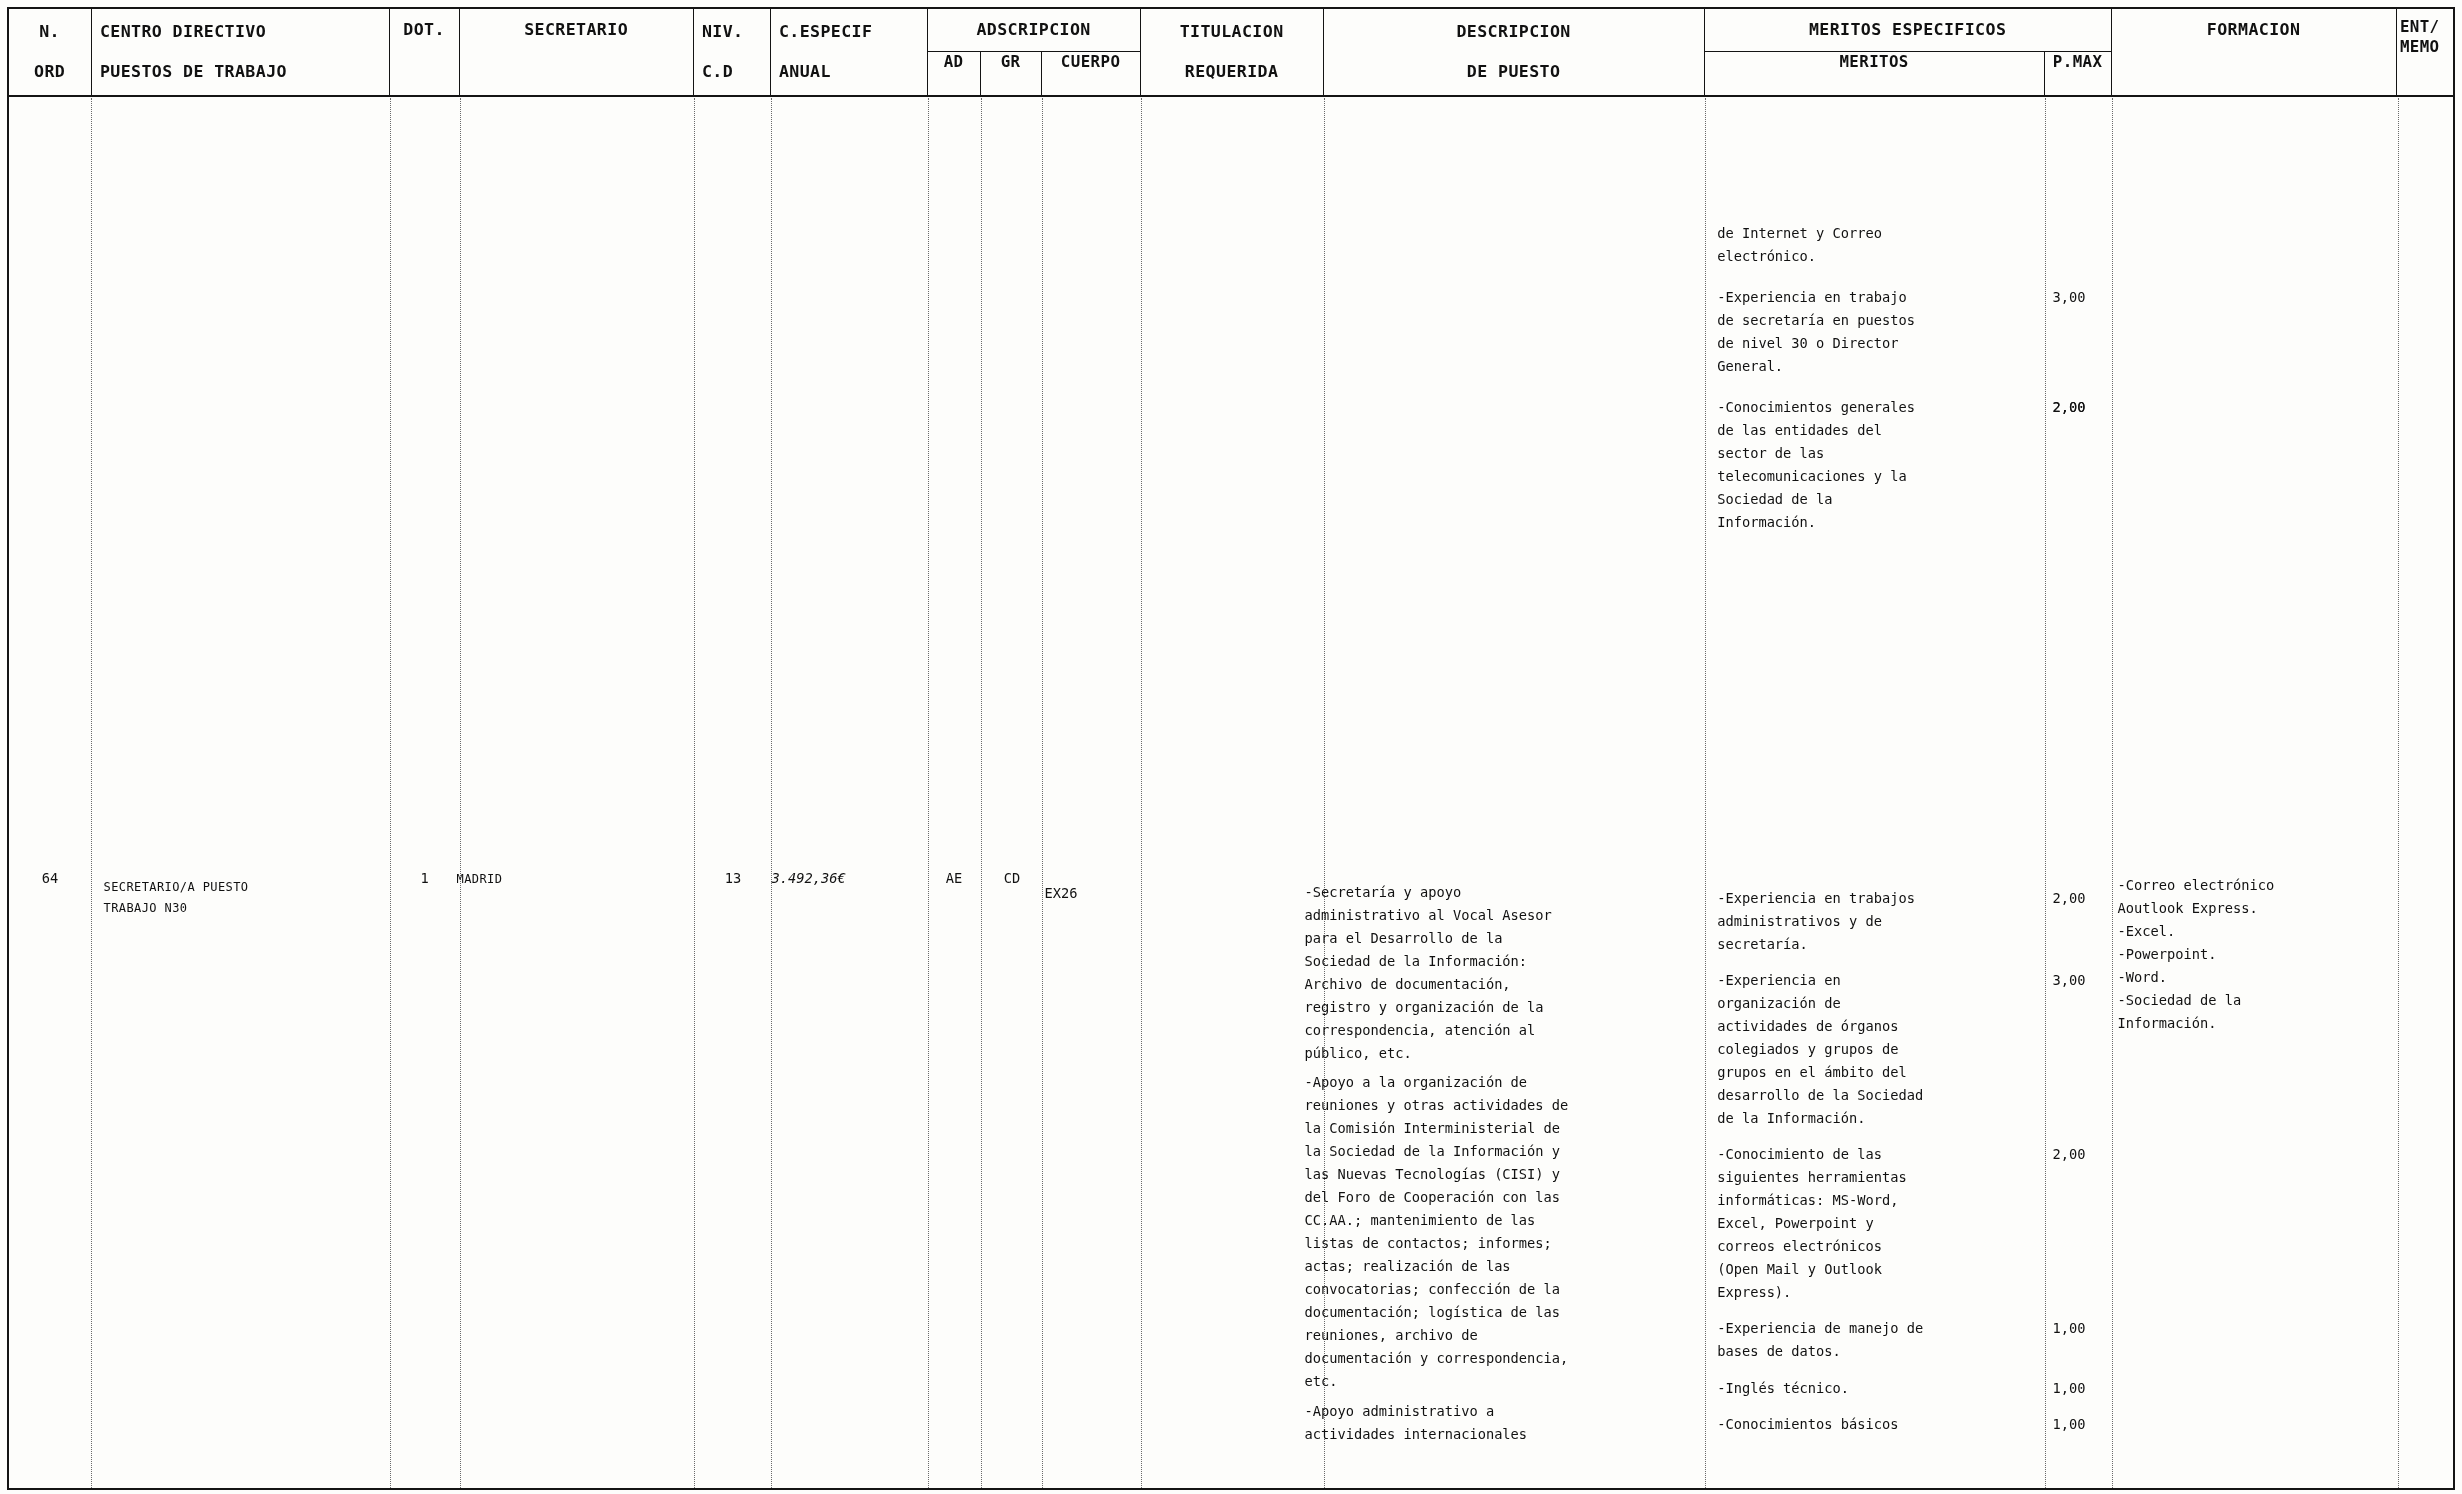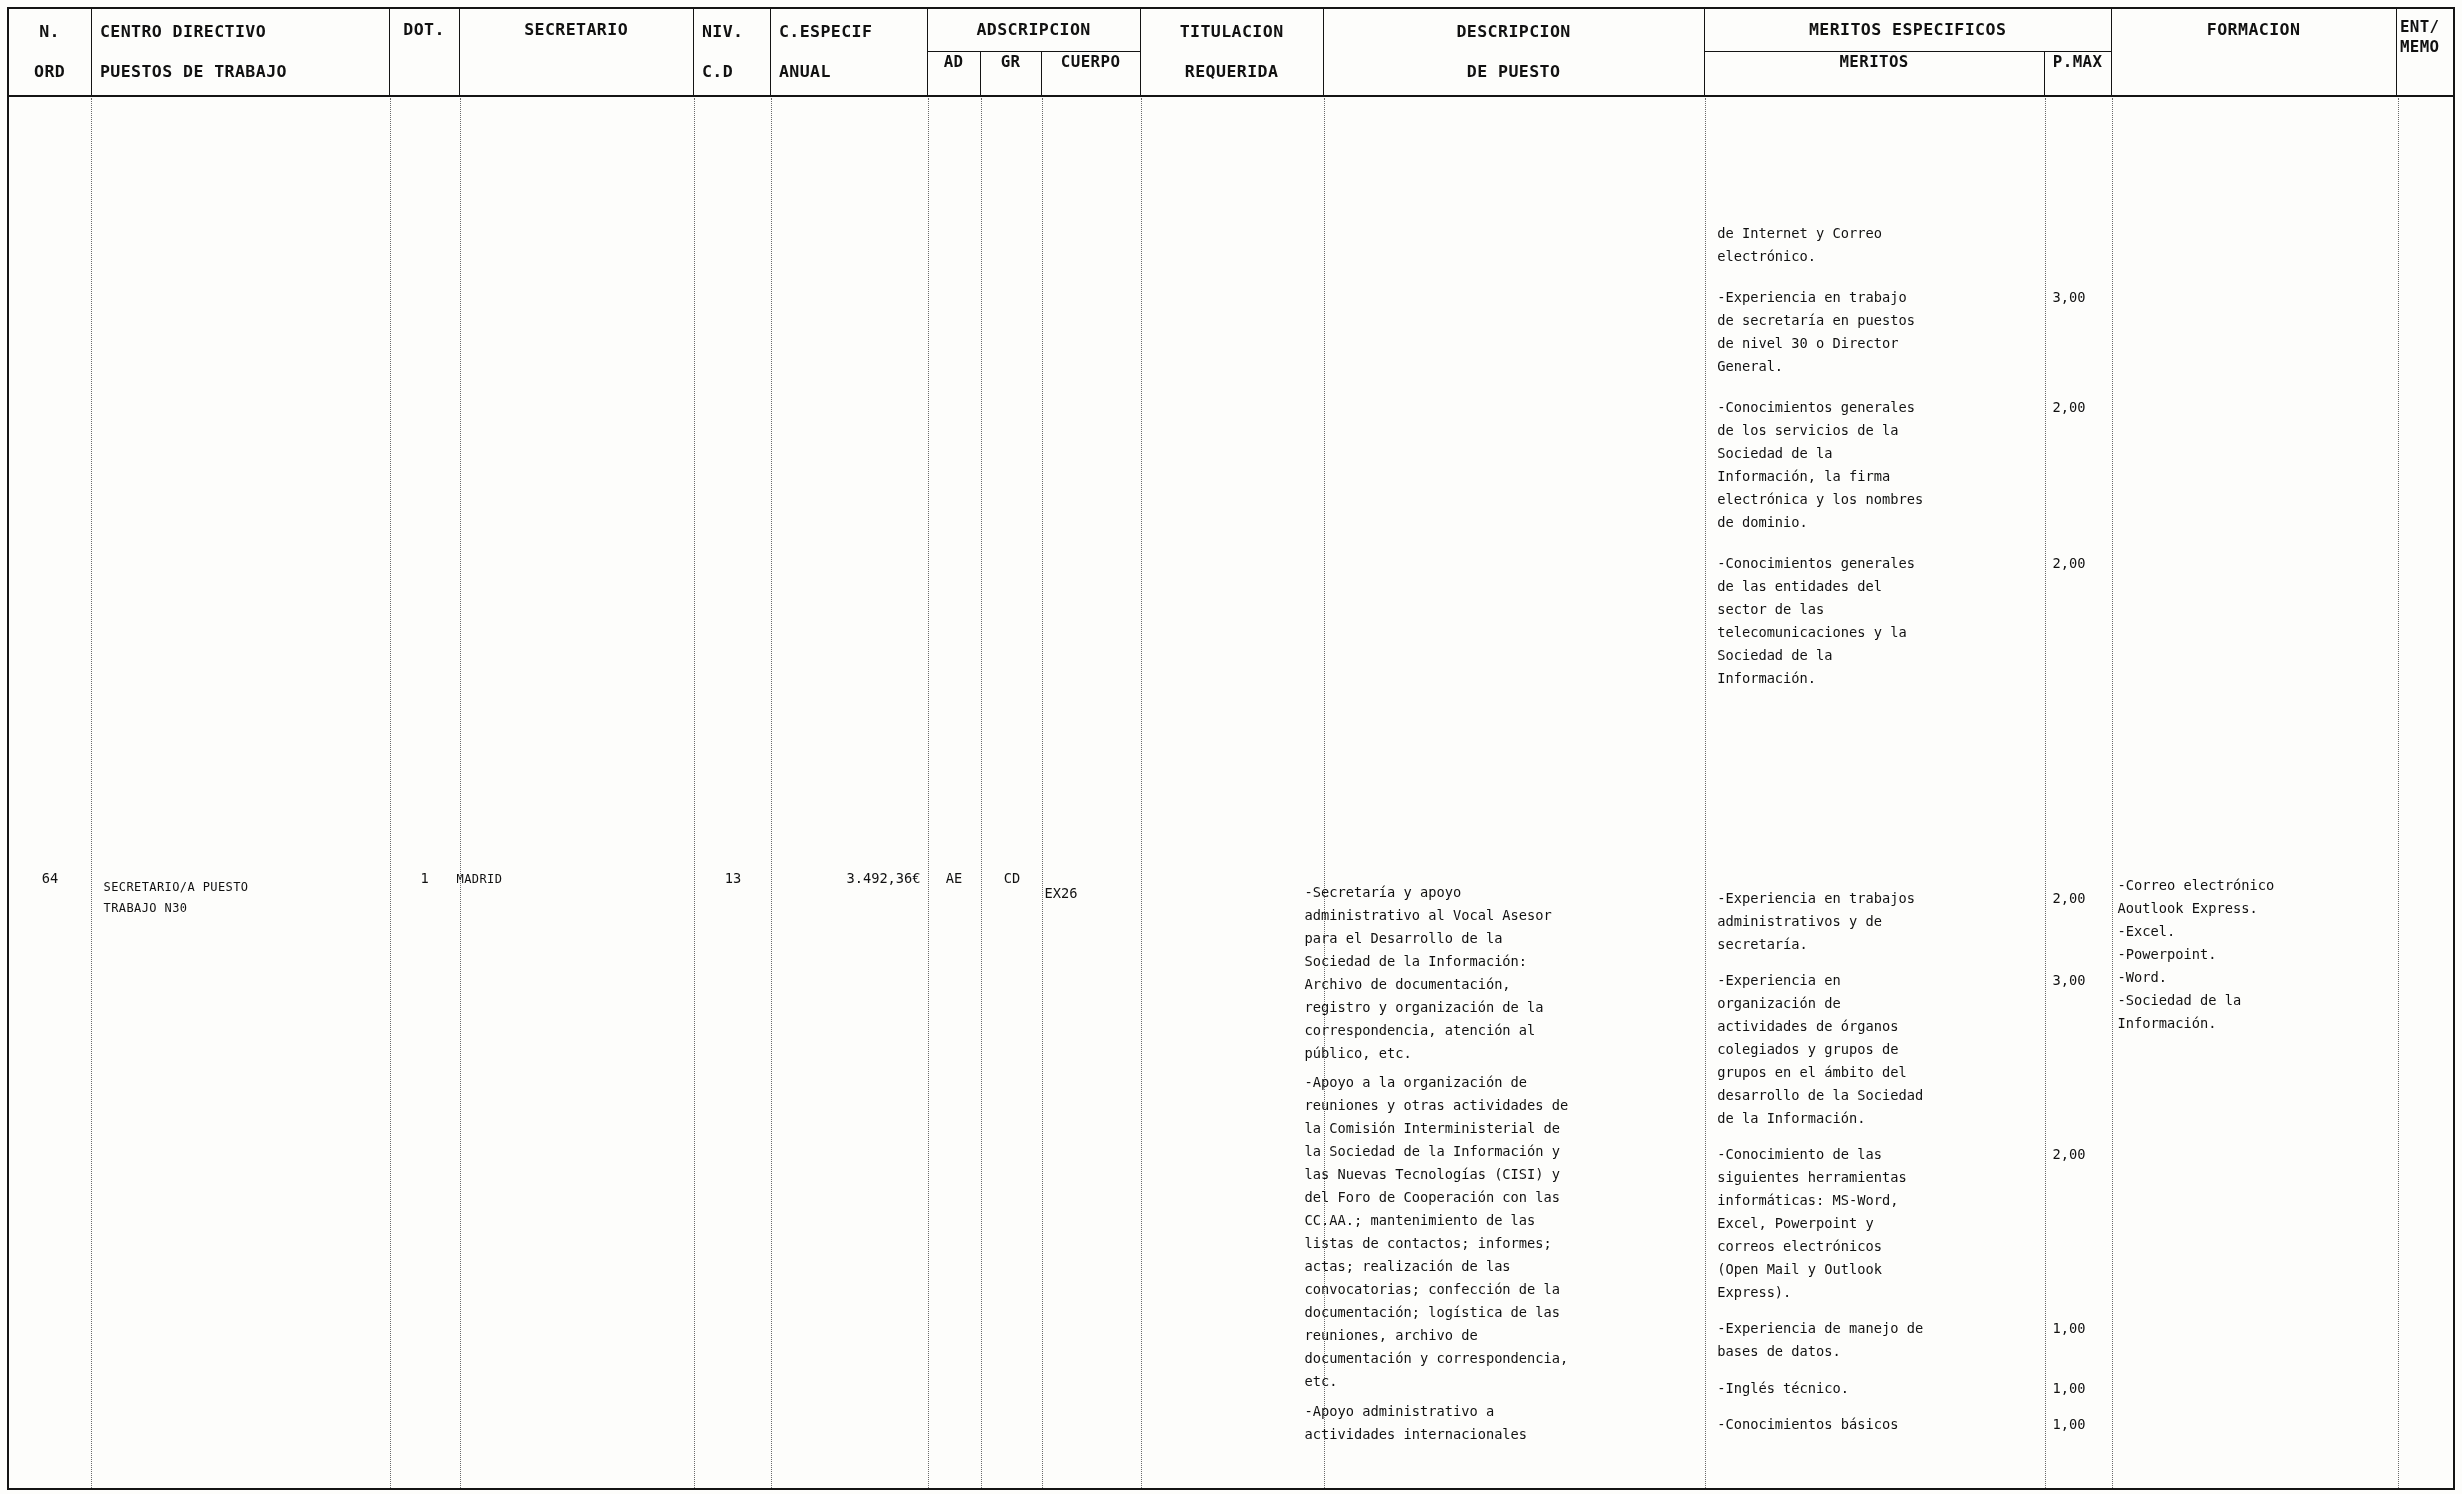--- a/index.html
+++ b/index.html
@@ -49,21 +49,21 @@
   .merit-group{position:absolute;width:407px;}
   .merit-item{position:relative;margin-bottom:18px;}
   .merit-item-tight{position:relative;margin-bottom:13.3px;}
   .merit-text{margin-left:11.6px;width:207px;}
   .merit-pmax{position:absolute;left:347px;top:0;}
   .desc-block{width:265px;}
   .desc-block .para{margin:0 0 6.6px 0;}
   .form-block{width:166px;}
   .form-block .fline{margin:0;}
   .ctrtext{text-align:center;}
-  .rgt{text-align:right;}
+  .rgt{font-style:italic;}
 </style>
 </head>
 <body>
 
 <div class="page">
   <div class="table">
 
     <div class="header">
       <div class="hc span2 ctr">
         <div>N.</div>
@@ -145,21 +145,20 @@
       <div class="merit-group" style="left:1697px;top:124px;">
         <div class="merit-item">
           <div class="merit-text">de Internet y Correo electrónico.</div>
           <div class="merit-pmax"></div>
         </div>
         <div class="merit-item">
           <div class="merit-text">-Experiencia en trabajo de secretaría en puestos de nivel 30 o Director General.</div>
           <div class="merit-pmax">3,00</div>
         </div>
         <div class="merit-item">
-          <div class="merit-text">-Conocimientos generales de los servicios de la Sociedad de la Información, la firma electrónica y los nombres de dominio.</div>
           <div class="merit-pmax">2,00</div>
         </div>
         <div class="merit-item">
           <div class="merit-text">-Conocimientos generales de las entidades del sector de las telecomunicaciones y la Sociedad de la Información.</div>
           <div class="merit-pmax">2,00</div>
         </div>
       </div>
 
       <div class="abs ctrtext" style="left:0;width:83px;top:769px;">64</div>
       <div class="abs small" style="left:95px;width:174px;top:779px;">SECRETARIO/A PUESTO TRABAJO N30</div>

